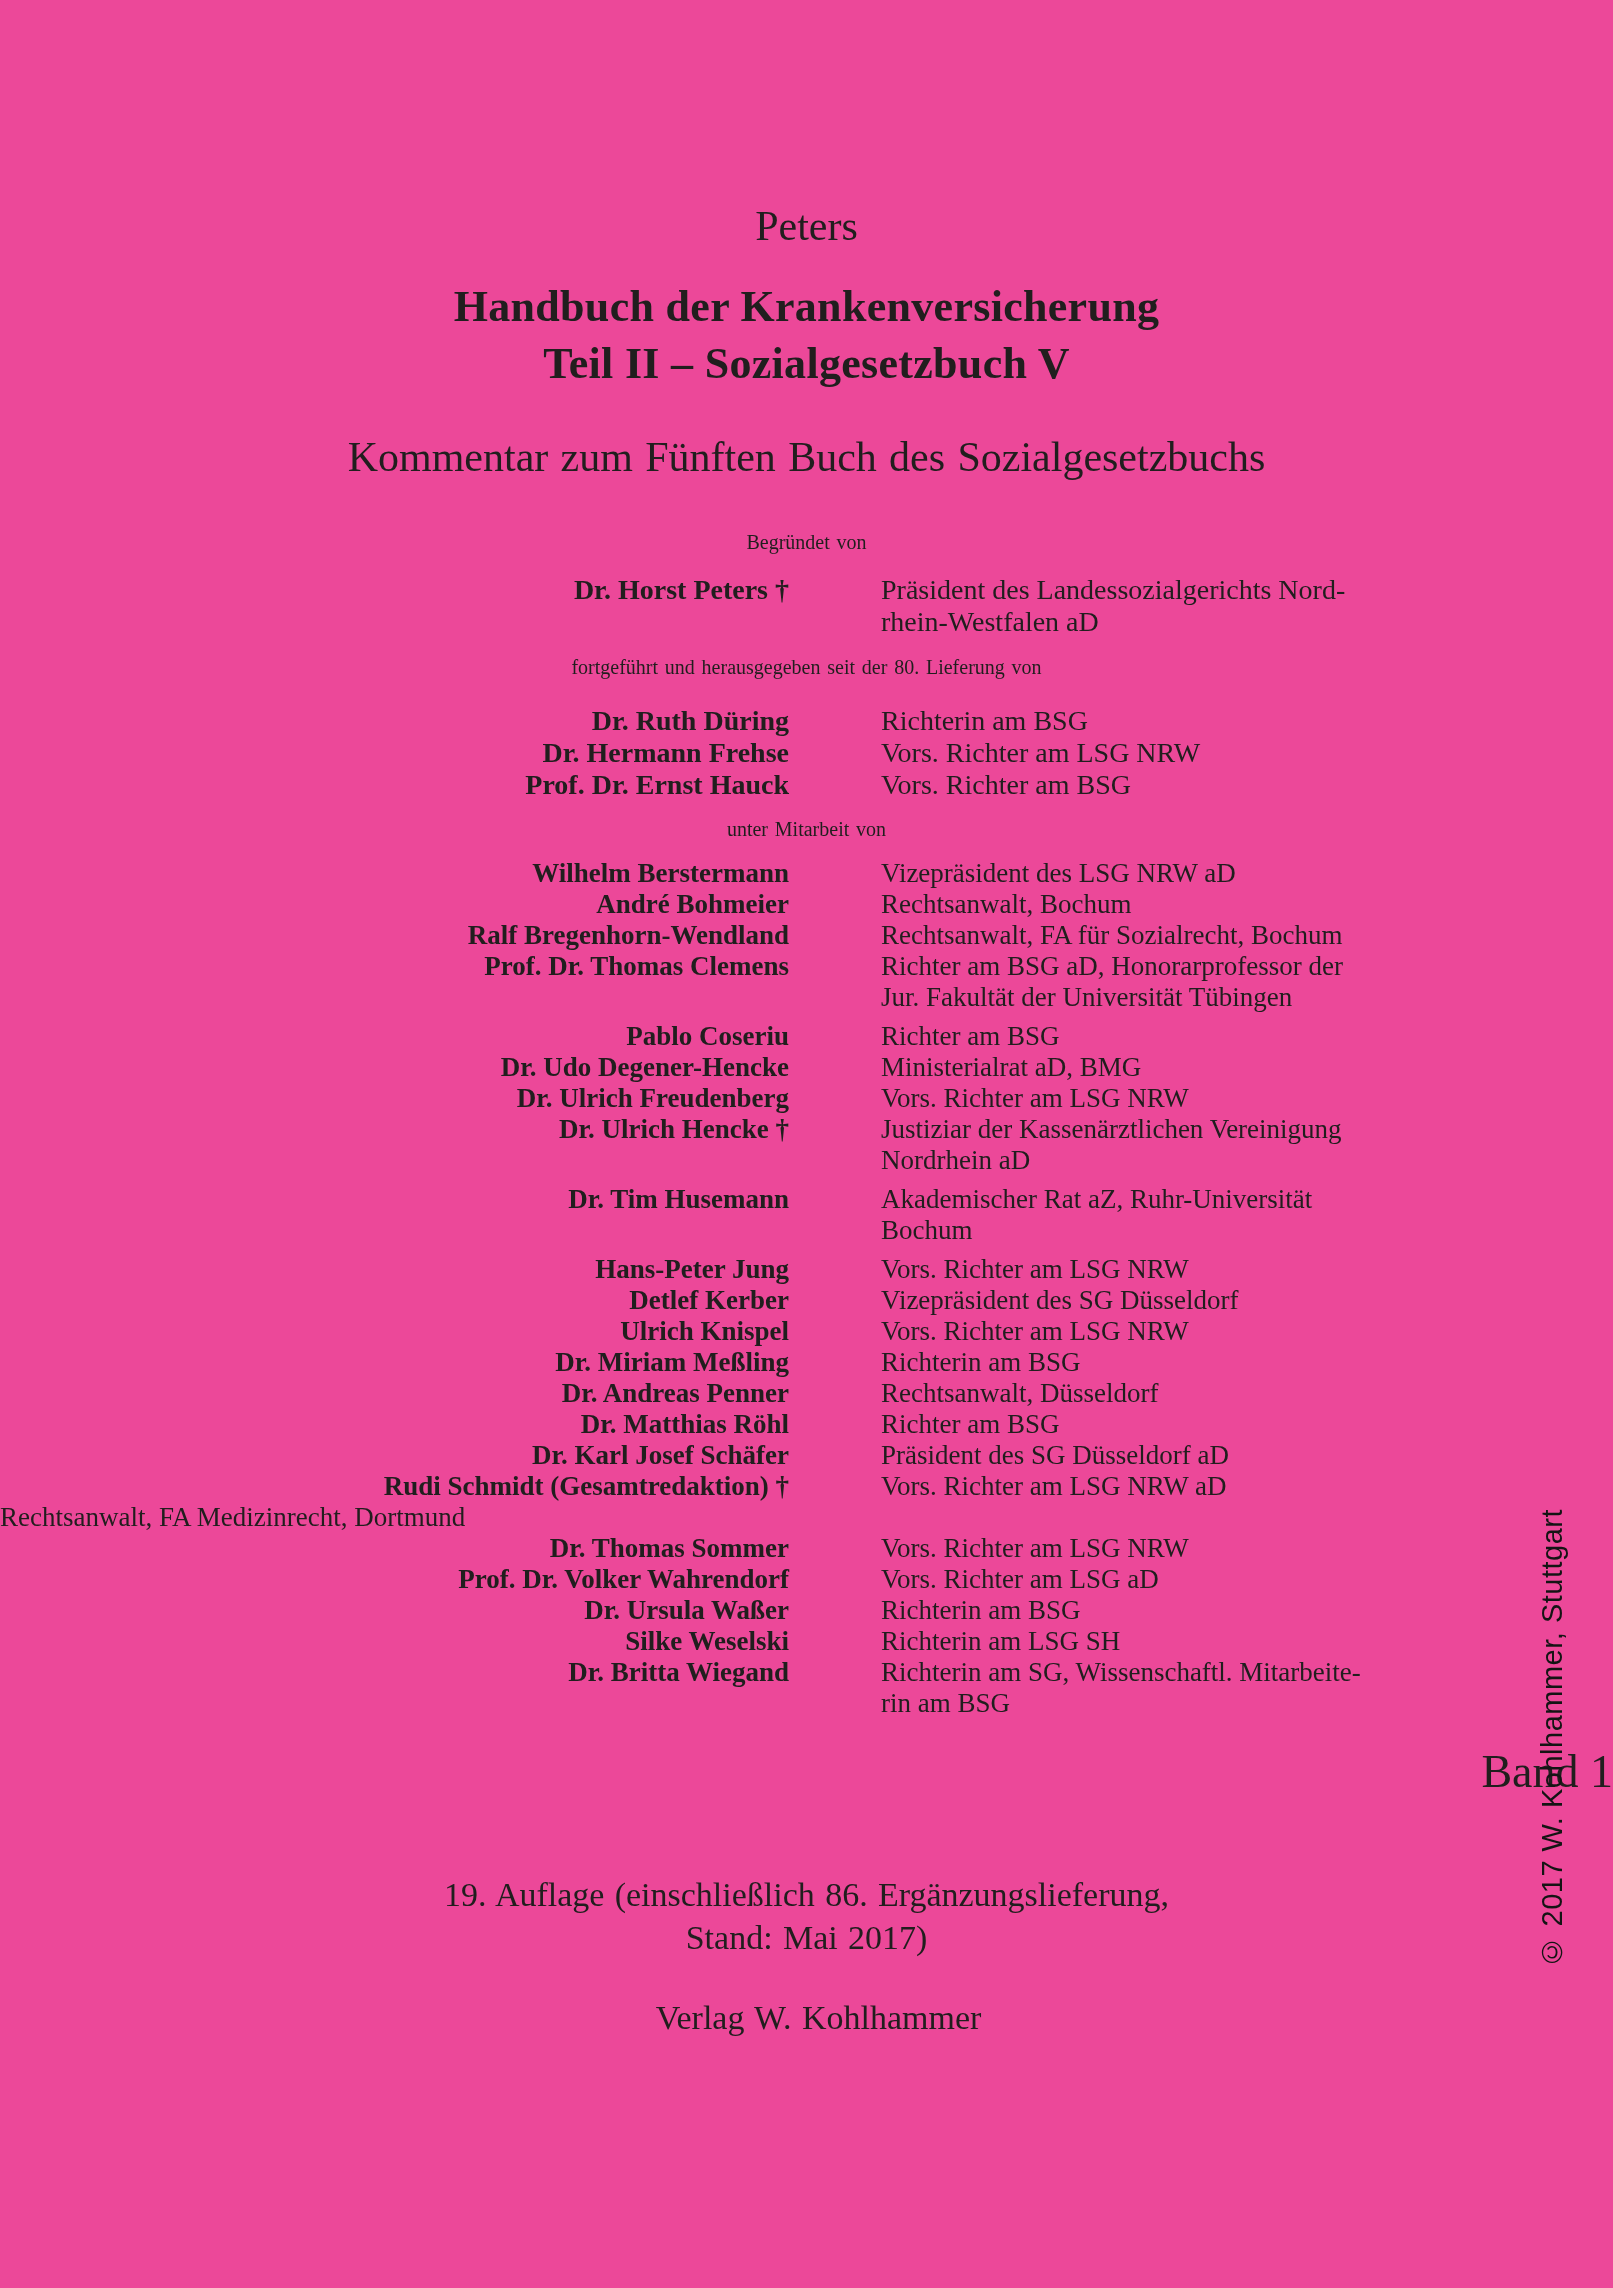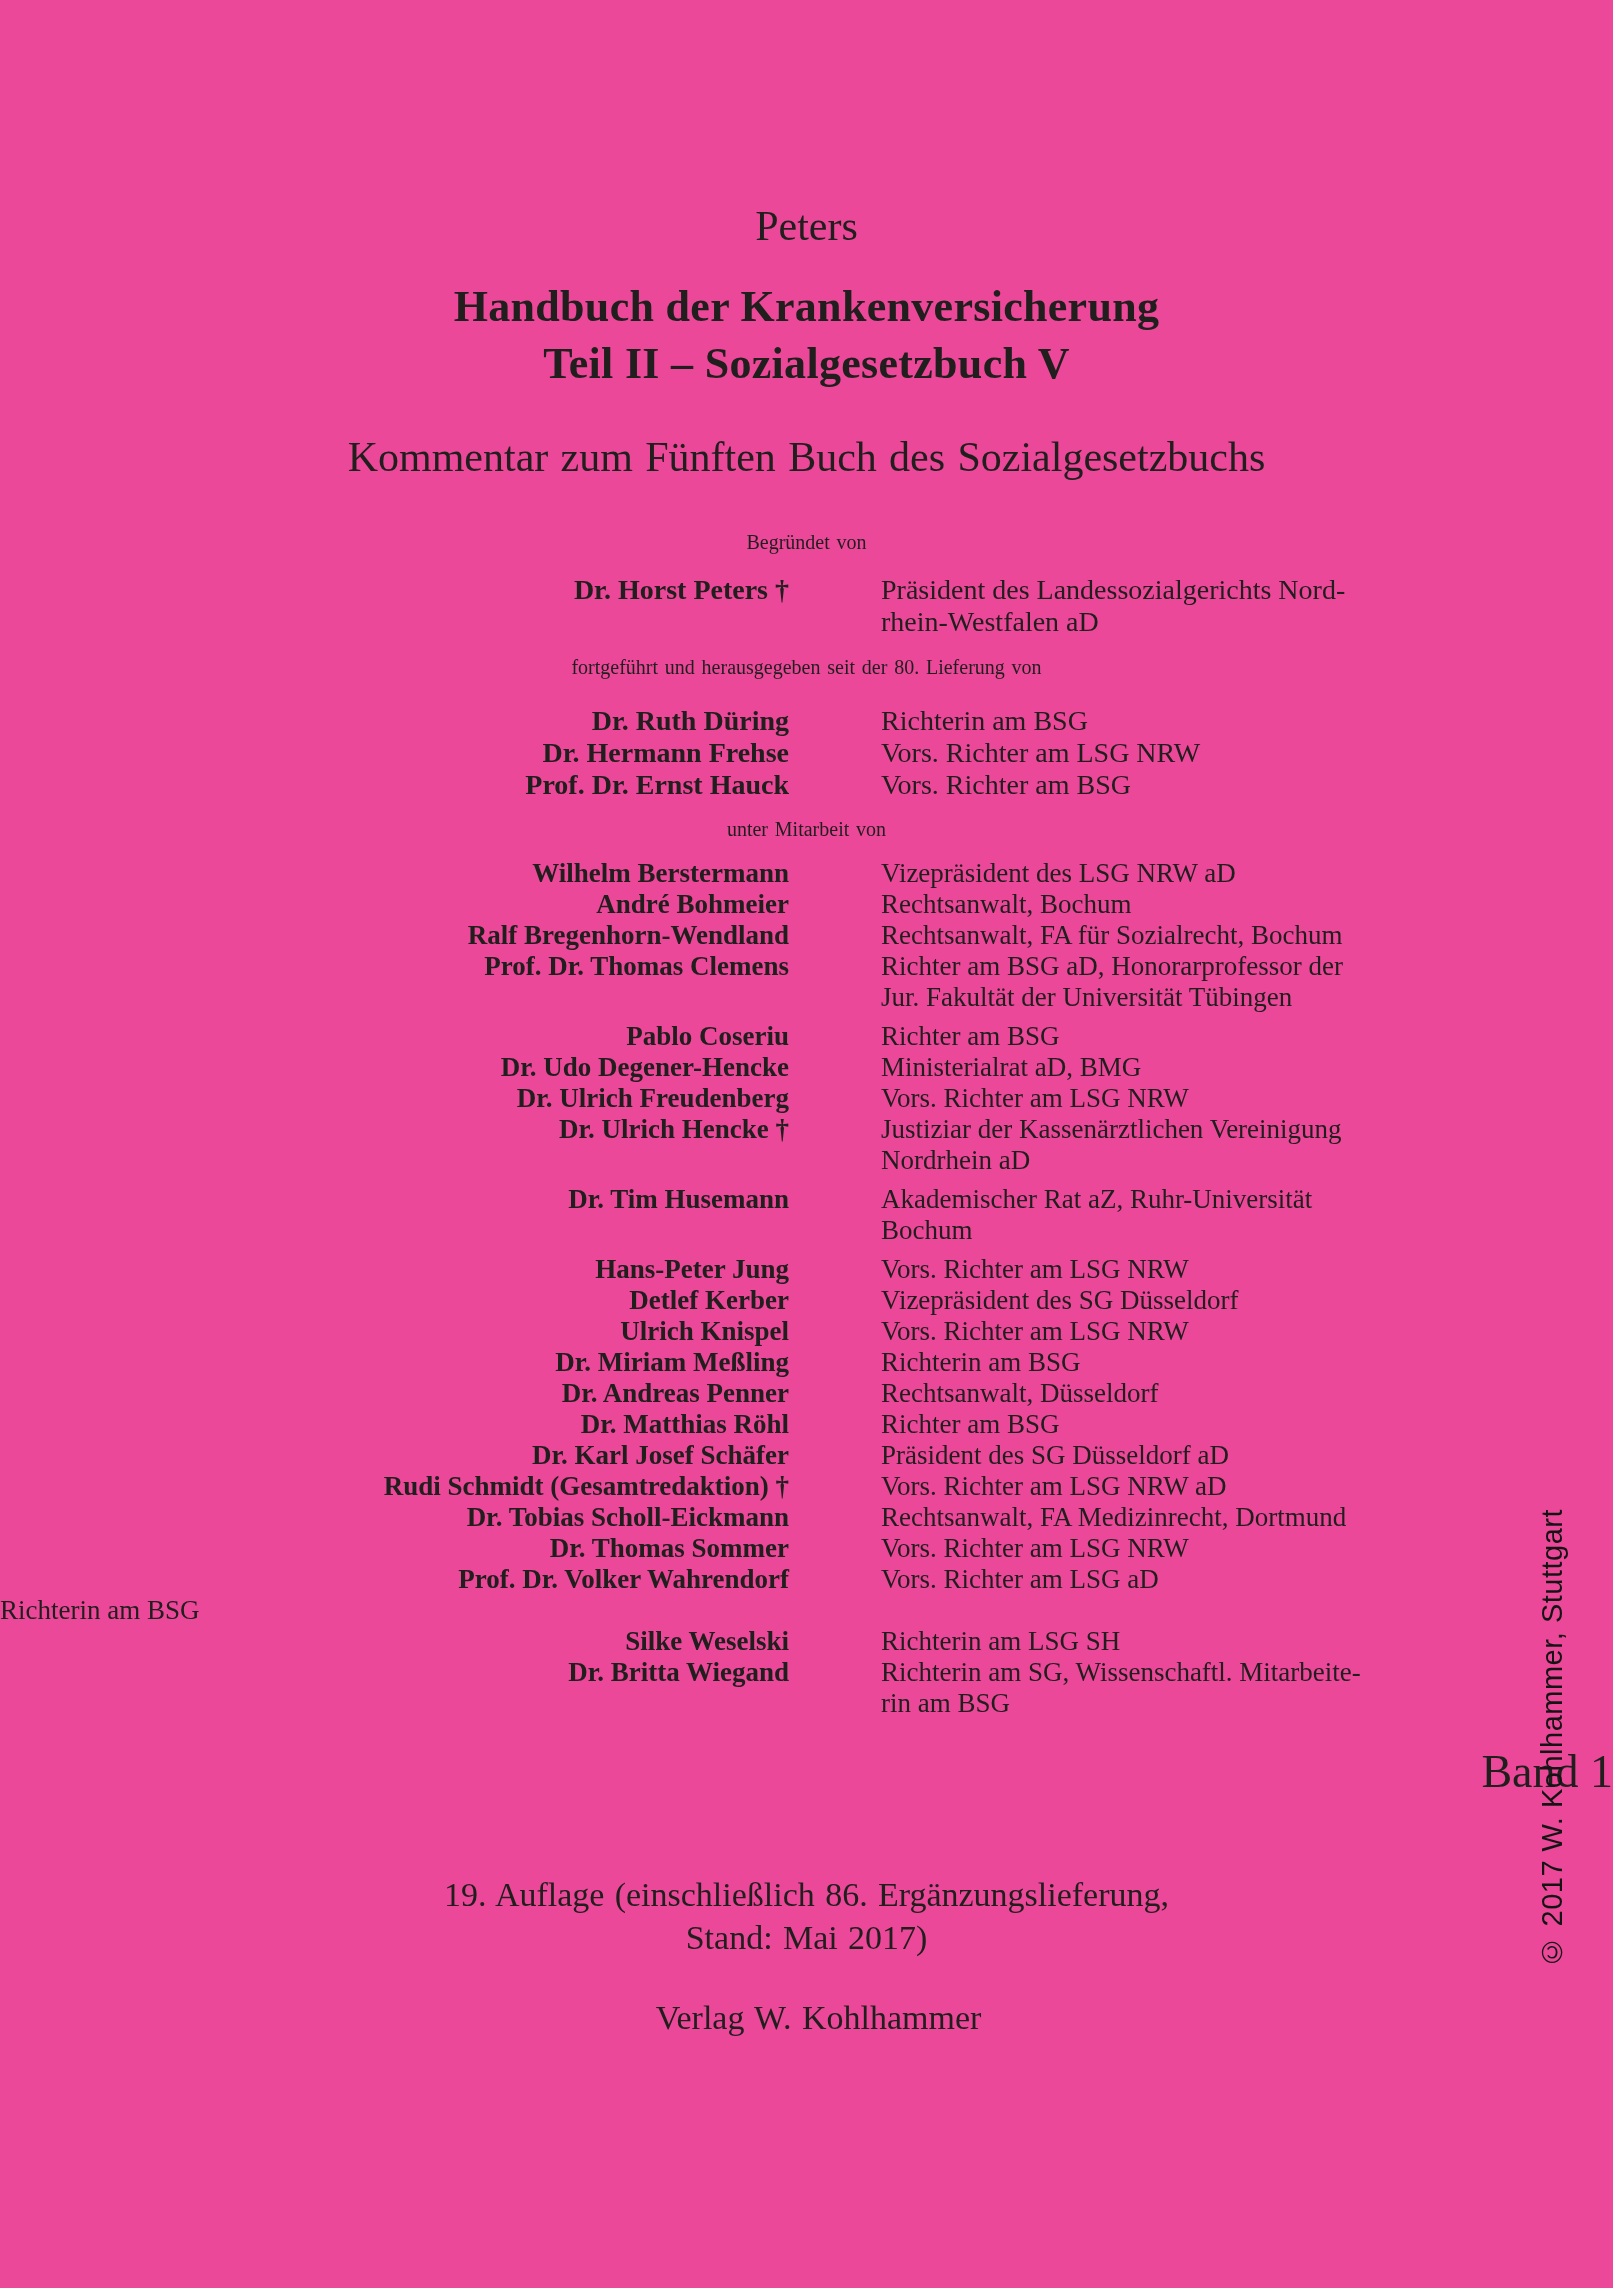--- a/index.html
+++ b/index.html
@@ -241,41 +241,41 @@
       </div>
 
       <div class="person-row">
         <div class="person-name">Rudi Schmidt (Gesamtredaktion) †</div>
         <div class="person-role">
           <div>Vors. Richter am LSG NRW aD</div>
         </div>
       </div>
 
       <div class="person-row">
-        <div class="person-name">Dr. Tobias Scholl-Eickmann</div>
         <div class="person-role">
           <div>Rechtsanwalt, FA Medizinrecht, Dortmund</div>
         </div>
       </div>
 
       <div class="person-row">
         <div class="person-name">Dr. Thomas Sommer</div>
         <div class="person-role">
           <div>Vors. Richter am LSG NRW</div>
         </div>
       </div>
 
       <div class="person-row">
         <div class="person-name">Prof. Dr. Volker Wahrendorf</div>
         <div class="person-role">
           <div>Vors. Richter am LSG aD</div>
         </div>
       </div>
 
       <div class="person-row">
+        <div class="person-name">Dr. Ursula Waßer</div>
         <div class="person-role">
           <div>Richterin am BSG</div>
         </div>
       </div>
 
       <div class="person-row">
         <div class="person-name">Silke Weselski</div>
         <div class="person-role">
           <div>Richterin am LSG SH</div>
         </div>

